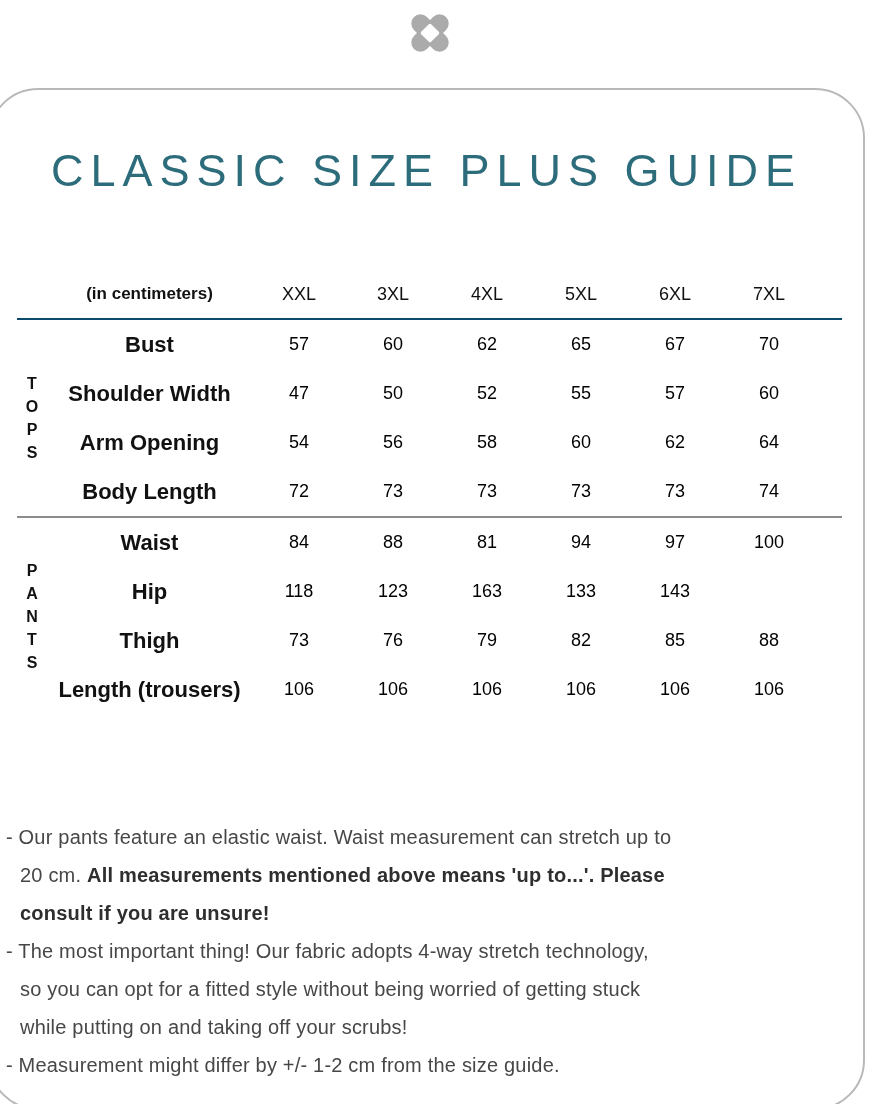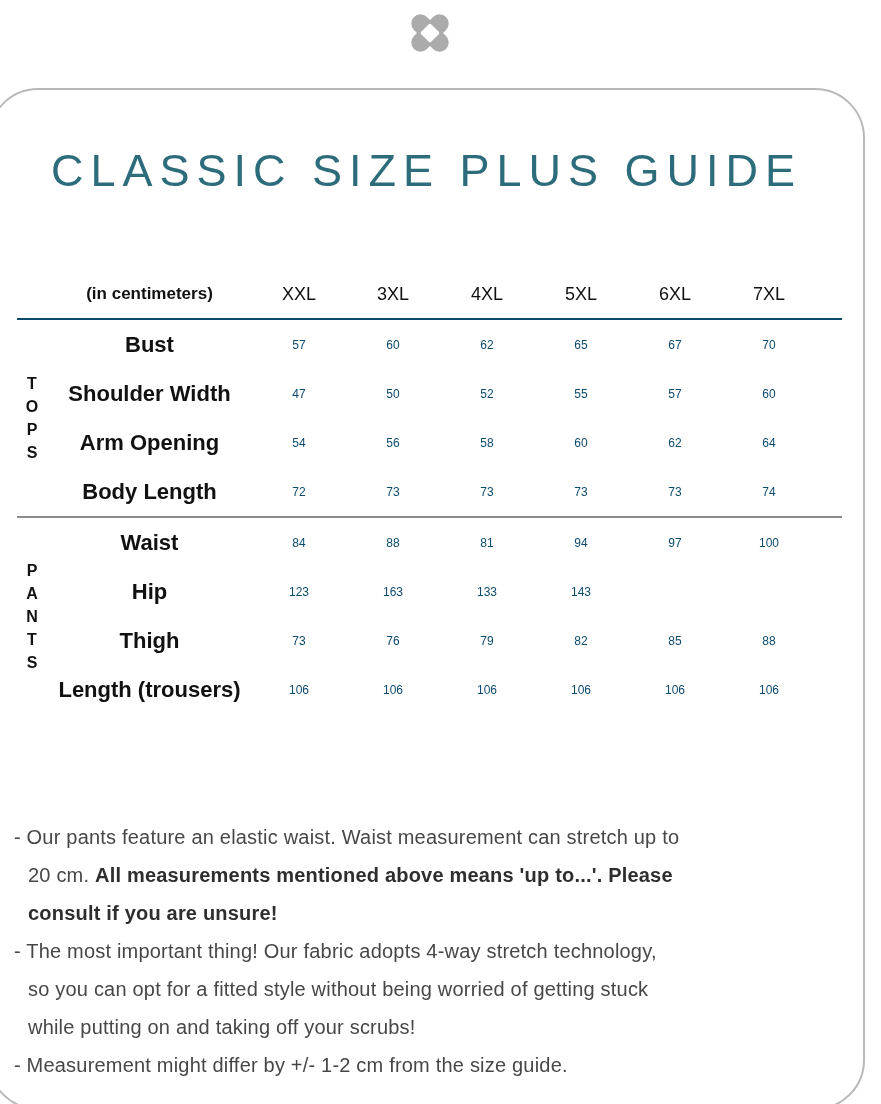--- a/index.html
+++ b/index.html
@@ -45,25 +45,25 @@
   .section { display:flex; width:825px; }
   .section.ruled { border-top:2px solid #8c8c8c; }
   .group-cell {
     width:30px; display:flex; flex-direction:column;
     justify-content:center; align-items:center;
     font-weight:700; font-size:16px;
   }
   .group-cell span { line-height:23px; }
   .row { display:flex; height:49px; }
   .label-cell { width:205px; font-weight:700; font-size:22px; text-align:left; }
-  .value-cell { width:94px; font-size:12px; color:#0c4a6e; }
+  .value-cell { width:94px; font-size:18px; color:#000000; }
 
   
   .notes {
-    margin:104px 0 0 24px;
+    margin:104px 0 0 16px;
     width:832px;
     font-size:20px;
     color:#474747;
     letter-spacing:0.2px;
   }
   .note-line { line-height:38px; white-space:nowrap; }
   .note-line.cont { padding-left:14px; }
   .bold { font-weight:700; color:#2e2e2e; }
 </style>
 </head>
@@ -154,20 +154,21 @@
               <div class="cell label-cell">Waist</div>
               <div class="cell value-cell">84</div>
               <div class="cell value-cell">88</div>
               <div class="cell value-cell">81</div>
               <div class="cell value-cell">94</div>
               <div class="cell value-cell">97</div>
               <div class="cell value-cell">100</div>
             </div>
             <div class="row">
               <div class="cell label-cell">Hip</div>
+              <div class="cell value-cell">118</div>
               <div class="cell value-cell">123</div>
               <div class="cell value-cell">163</div>
               <div class="cell value-cell">133</div>
               <div class="cell value-cell">143</div>
             </div>
             <div class="row">
               <div class="cell label-cell">Thigh</div>
               <div class="cell value-cell">73</div>
               <div class="cell value-cell">76</div>
               <div class="cell value-cell">79</div>

